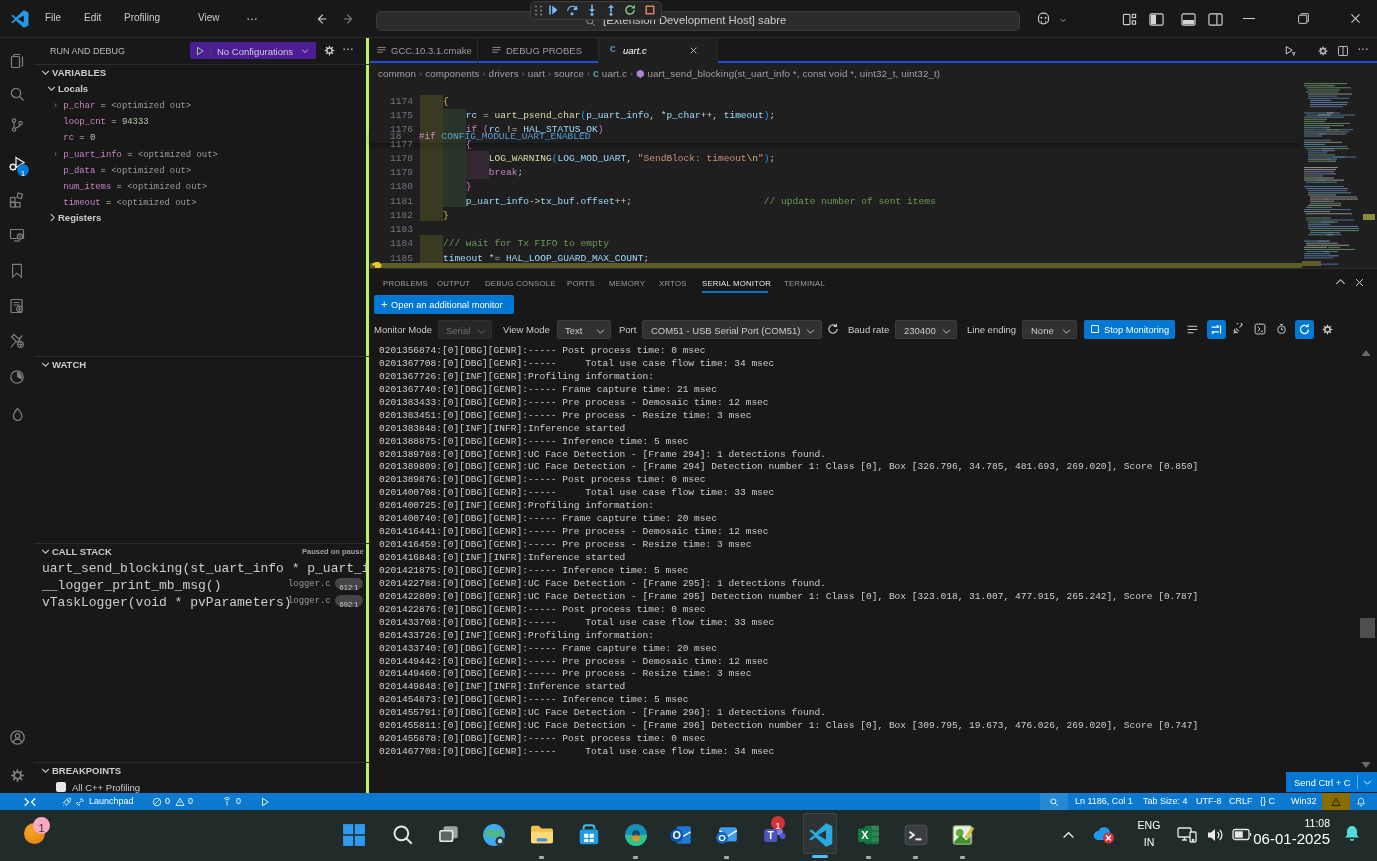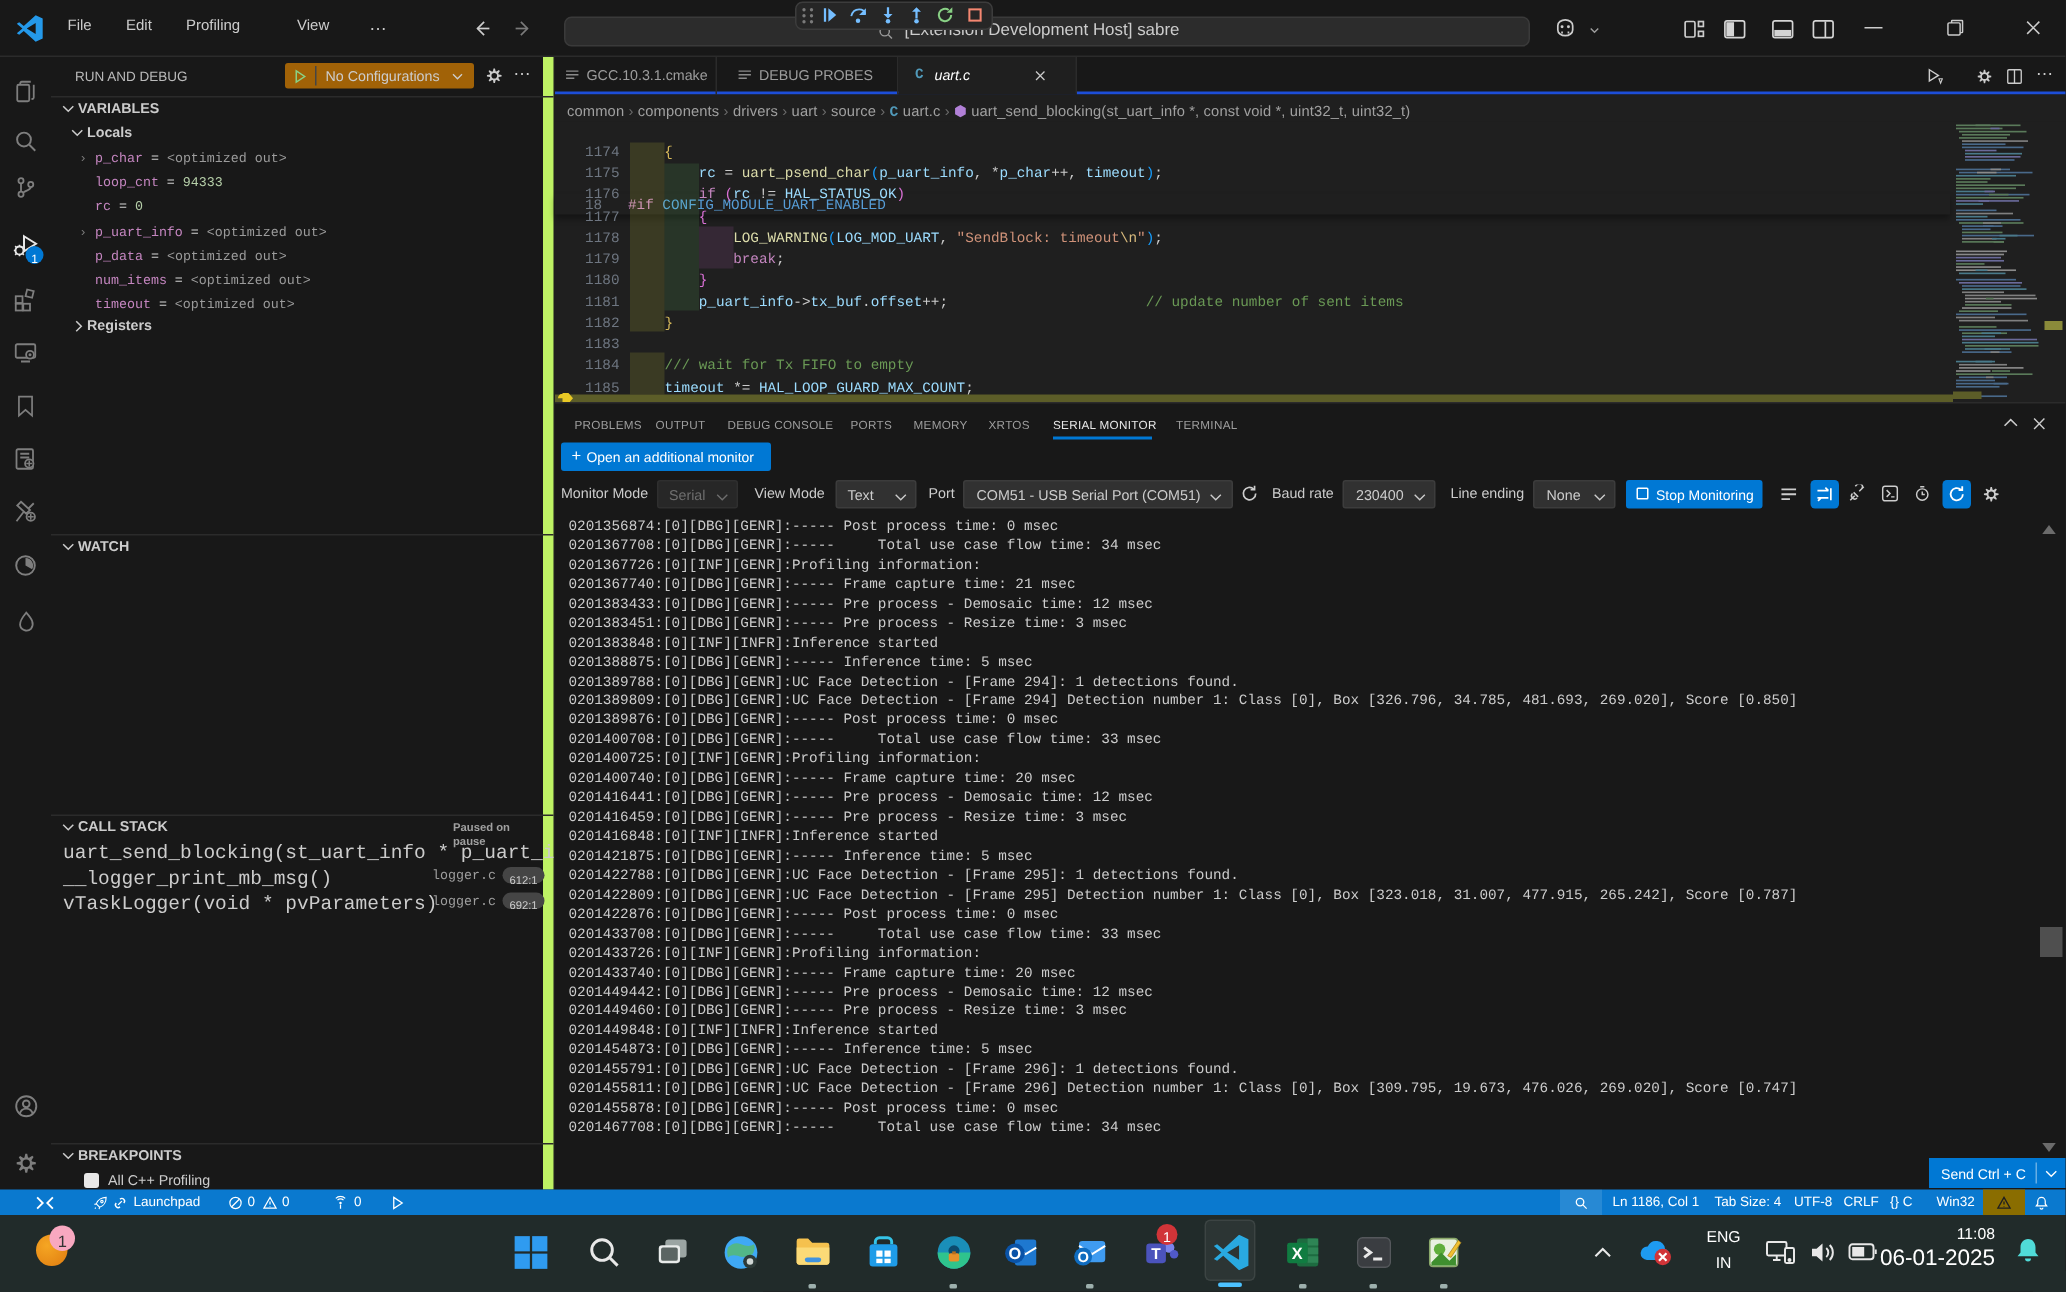--- a/index.html
+++ b/index.html
@@ -11,21 +11,21 @@
 
 
 #titlebar { position:absolute; left:0; top:0; width:1377px; height:38px; background:#181818; border-bottom:1px solid #2b2b2b; color:#cccccc; }
 .menu { position:absolute; top:12px; font-size:10px; color:#cccccc; }
 #searchbox { position:absolute; left:376px; top:11px; width:644px; height:20px; background:#2c2c2c; border:1px solid #3a3a3a; border-radius:5px; color:#cccccc; font-size:10px; }
 #dbgbar { position:absolute; left:530px; top:1px; width:132px; height:19px; background:#262626; border:1px solid #3c3c3c; border-radius:5px; }
 
 
 #actbar { position:absolute; left:0; top:38px; width:34px; height:755px; background:#181818; }
 
-#sidebar { position:absolute; left:34px; top:38px; width:335px; height:755px; background:#181818; border-right:7px solid #bef264; color:#cccccc; }
+#sidebar { position:absolute; left:34px; top:38px; width:335px; height:755px; background:#181818; border-right:3px solid #bef264; color:#cccccc; }
 .sechead { font-weight:bold; font-size:9.5px; color:#cccccc; }
 
 
 #editor { position:absolute; left:370px; top:38px; width:1007px; height:230px; background:#1f1f1f; }
 #tabs { position:absolute; left:0; top:0; width:1007px; height:25px; background:#181818; border-bottom:2px solid #1d4ed8; }
 .tab { position:absolute; top:0; height:25px; font-size:9.5px; color:#9d9d9d; border-right:1px solid #2b2b2b; padding-top:7px; }
 #crumbs { position:absolute; left:0; top:25px; width:1007px; height:18px; font-size:9.8px; letter-spacing:0.1px; color:#a0a0a0; background:#1f1f1f; }
 #sticky { position:absolute; left:0; top:43px; width:930px; height:14px; background:#1f1f1f; box-shadow:0 3px 4px rgba(0,0,0,0.35);margin-top:48px; }
 #code { position:absolute; left:0; top:57px; width:1007px; height:173px; }
 pre.codepre { font-family:"Liberation Mono", monospace; font-size:9.56px; line-height:14.23px; color:#cccccc; }
@@ -203,21 +203,21 @@
         <circle cx="8" cy="6.5" r="2.1"></circle>
         <path d="M3.8 13 C4.5 10.5 6 9.5 8 9.5 C10 9.5 11.5 10.5 12.2 13"></path>
       </svg>
   <svg class="abs" style="left:9px;top:729px" width="17" height="17" viewBox="0 0 16 16" fill="#7e7e7e">
         <path d="M9.1 4.4L8.6 2H7.4l-.5 2.4-.7.3-2-1.3-.9.8 1.3 2-.2.7-2.4.5v1.2l2.4.5.3.8-1.3 2 .8.8 2-1.3.8.3.4 2.3h1.2l.5-2.4.8-.3 2 1.3.8-.8-1.3-2 .3-.8 2.3-.4V7.4l-2.4-.5-.3-.8 1.3-2-.8-.8-2 1.3-.7-.2zM8 10.3A2.3 2.3 0 118 5.7a2.3 2.3 0 010 4.6z"></path>
       </svg>
 </div>
 
 <div id="sidebar">
   <span class="abs" style="left:16px;top:8px;font-size:9px;color:#bbbbbb">RUN AND DEBUG</span>
-  <div class="abs" style="left:156px;top:4px;width:126px;height:17px;background:#a16207;border-radius:2px">
+  <div class="abs" style="left:156px;top:4px;width:126px;height:17px;background:#4c1d95;border-radius:2px">
     <svg class="abs" style="left:5px;top:3.5px" width="10" height="10" viewBox="0 0 16 16" fill="none" stroke="#89d185" stroke-width="1.6">
           <path d="M4 2 L13 8 L4 14 Z"></path>
         </svg>
     <div class="abs" style="left:20px;top:2px;width:1px;height:13px;background:#454545"></div>
     <span class="abs" style="left:27px;top:3.5px;font-size:9.5px;color:#cccccc">No Configurations</span>
     <svg class="abs" style="left:111px;top:5px" width="8" height="8" viewBox="0 0 16 16" fill="none" stroke="#cccccc" stroke-width="1.8">
           <path d="M2 5 L8 11 L14 5"></path>
         </svg>
   </div>
   <svg class="abs" style="left:289px;top:6px" width="13" height="13" viewBox="0 0 16 16" fill="#cccccc">

